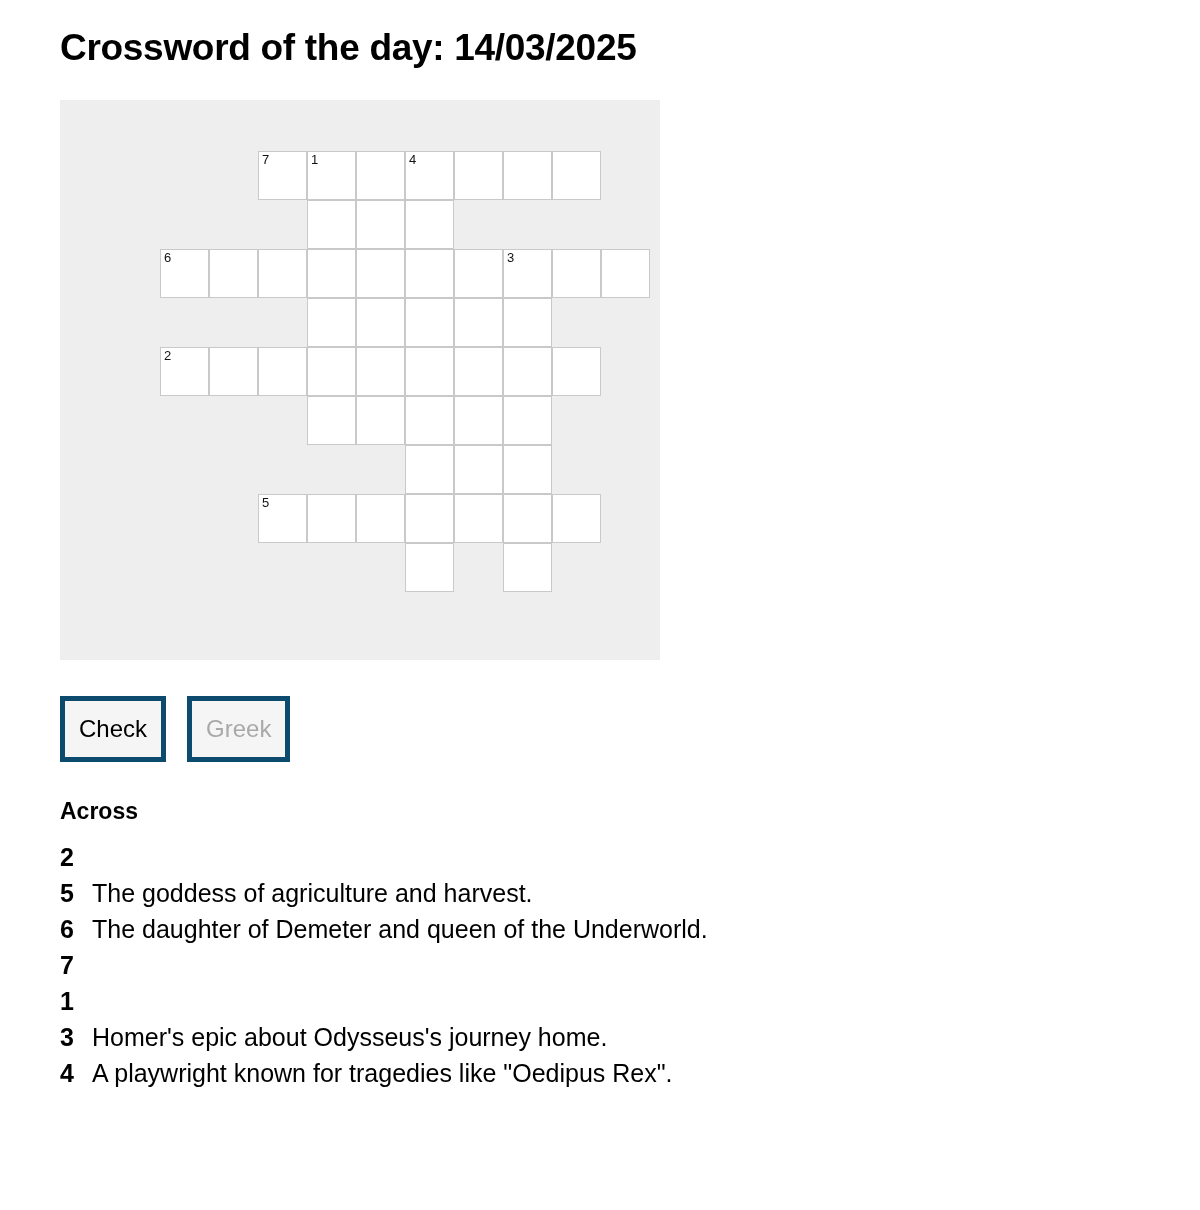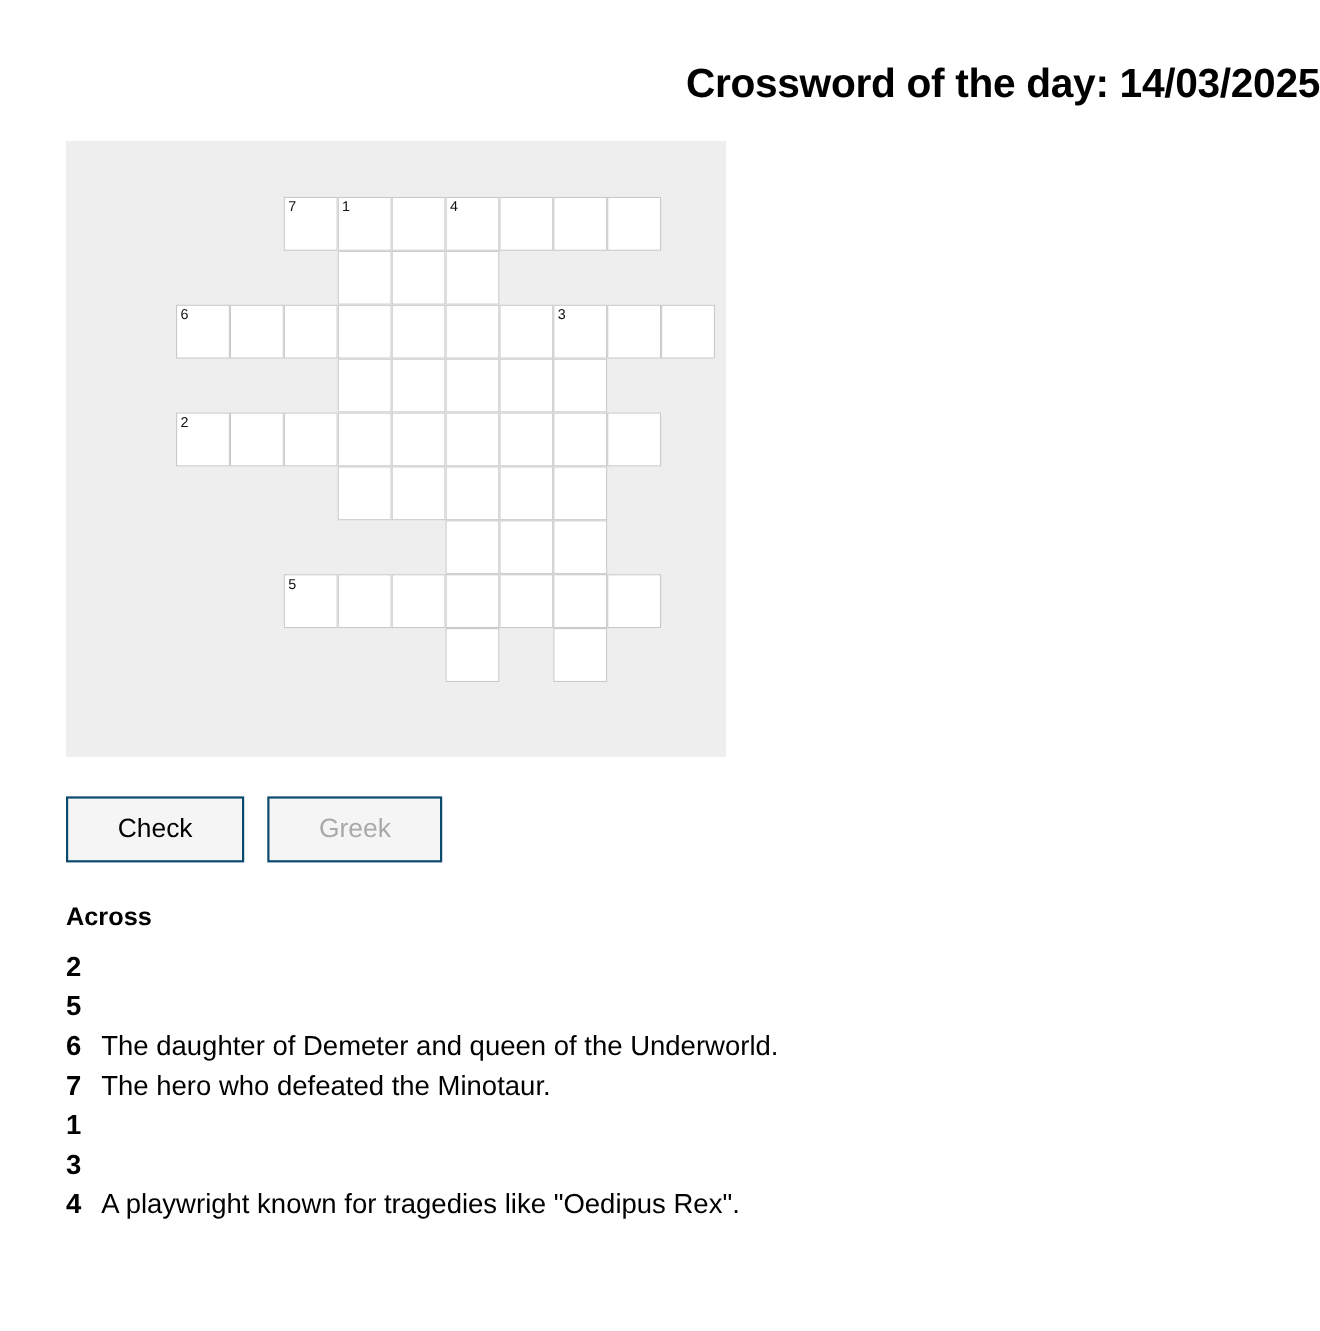--- a/index.html
+++ b/index.html
@@ -15,23 +15,22 @@
     overflow: hidden;
   }
   .page {
     padding: 0 0 0 60px;
     box-sizing: border-box;
   }
   .page-title {
     font-size: 37px;
     font-weight: bold;
     margin: 0;
-    padding-top: 55px;
+    padding-top: 27px;
     letter-spacing: -0.3px;
-    text-align: right;
   }
   .grid-panel {
     margin-top: 31px;
     width: 600px;
     height: 560px;
     background: #eeeeee;
     position: relative;
     box-sizing: border-box;
   }
   .grid-inner {
@@ -73,23 +72,23 @@
     box-sizing: border-box;
   }
   .buttons {
     margin-top: 36px;
     display: flex;
     gap: 21px;
   }
   .btn {
     font-family: "Liberation Sans", sans-serif;
     font-size: 24px;
-    padding: 15px 45px;
+    padding: 15px 14px;
     background: #f5f5f5;
-    border: 2px solid #0c4a6e;
+    border: 5px solid #0c4a6e;
     color: #000;
     cursor: pointer;
     line-height: 1.1;
   }
   .btn.disabled {
     color: #a9a9a9;
     cursor: default;
   }
   .clue-head {
     font-size: 23px;
@@ -184,36 +183,37 @@
     <button class="btn disabled">Greek</button>
   </div>
 
   <div class="clue-head">Across</div>
   <ul class="clue-list" id="across-list">
       <li class="clue-item">
         <span class="clue-num">2</span>
       </li>
       <li class="clue-item">
         <span class="clue-num">5</span>
+        <span class="clue-text">The goddess of agriculture and harvest.</span>
       </li>
       <li class="clue-item">
         <span class="clue-num">6</span>
         <span class="clue-text">The daughter of Demeter and queen of the Underworld.</span>
       </li>
       <li class="clue-item">
         <span class="clue-num">7</span>
-        <span class="clue-text">The hero who defeated the Minotaur.</span>
       </li>
     </ul>
 
   <ul class="clue-list" id="down-list">
       <li class="clue-item">
         <span class="clue-num">1</span>
       </li>
       <li class="clue-item">
         <span class="clue-num">3</span>
+        <span class="clue-text">Homer's epic about Odysseus's journey home.</span>
       </li>
       <li class="clue-item">
         <span class="clue-num">4</span>
         <span class="clue-text">A playwright known for tragedies like "Oedipus Rex".</span>
       </li>
     </ul>
 </div>
 
 </body></html>

